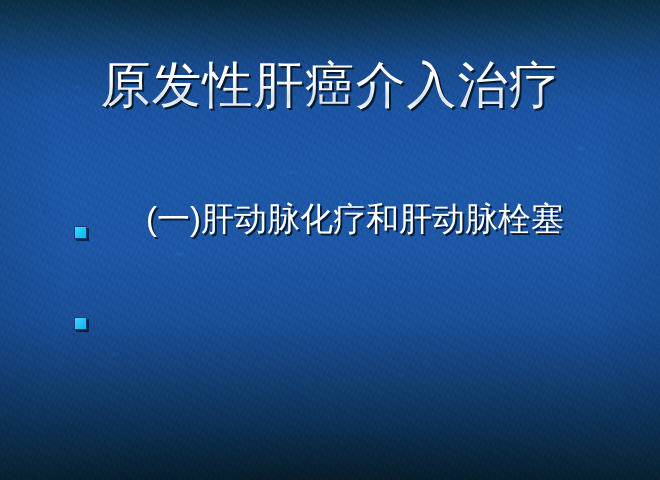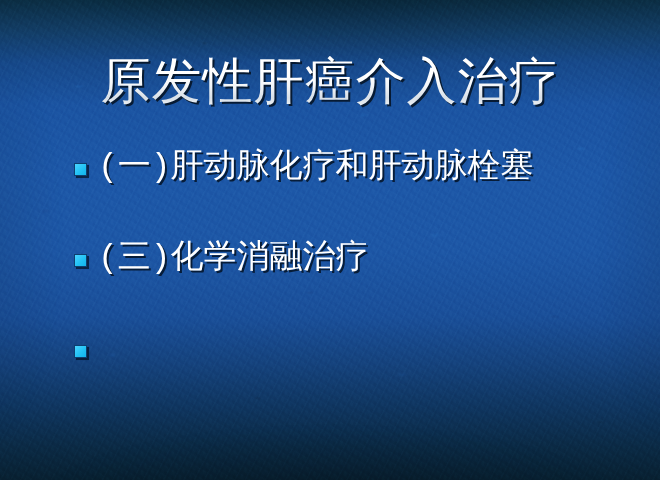--- a/index.html
+++ b/index.html
@@ -6,21 +6,21 @@
     margin: 0;
     padding: 0;
     background: #000;
   }
 
   .slide {
     position: relative;
     width: 660px;
     height: 480px;
     overflow: hidden;
-    font-family: Liberation Mono, monospace;
+    font-family: Liberation Sans, sans-serif;
     
     background:
       linear-gradient(to bottom,
         #0b2d43 0%,
         #123c63 6%,
         #17498a 13%,
         #1b54a2 22%,
         #1d58a8 36%,
         #1d57a6 52%,
         #1a4f99 66%,
@@ -126,22 +126,23 @@
   
   .bullets {
     position: absolute;
     top: 148px;
     left: 74px;
     right: 20px;
   }
 
   .bullet-row {
     display: flex;
-    align-items: flex-start;
+    align-items: flex-end;
     height: 91px;
+    gap: 48px;
   }
 
   .bullet-marker {
     flex: 0 0 auto;
     width: 13px;
     height: 13px;
     margin-top: 15px;
     margin-right: 11px;
     background: linear-gradient(135deg, #4ad4ff 0%, #22c2f5 55%, #12b4ec 100%);
     border: 1px solid #0e3f70;
@@ -172,23 +173,19 @@
   </div>
 
   <div class="bullets">
 
     <div class="bullet-row">
       <span class="bullet-marker"></span>
       <span class="bullet-text">(一)肝动脉化疗和肝动脉栓塞</span>
     </div>
 
 
-    <div class="bullet-row">
-      <span class="bullet-marker"></span>
-      <span class="bullet-text">(三)化学消融治疗</span>
-    </div>
 
     <div class="bullet-row">
       <span class="bullet-marker"></span>
     </div>
 
   </div>
 </div>
 
 </body></html>

